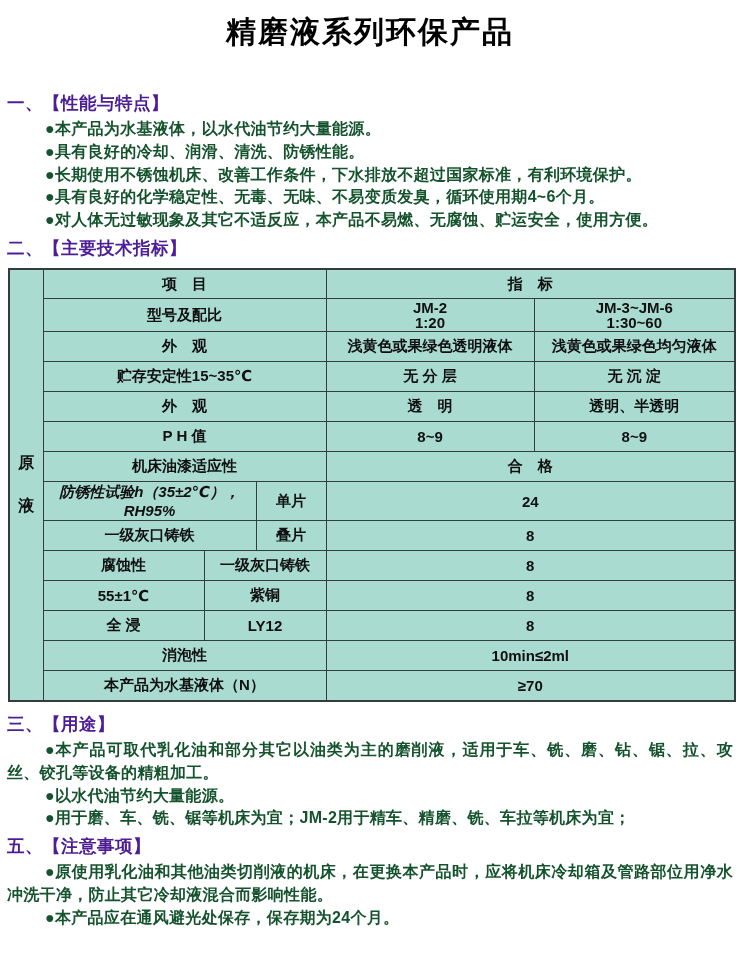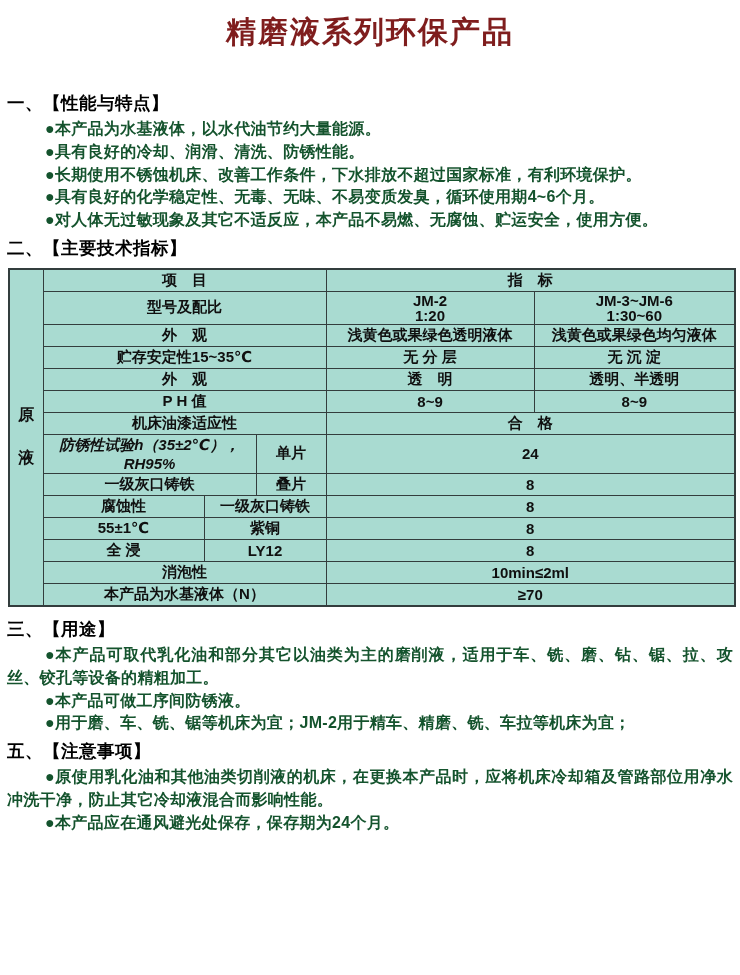--- a/index.html
+++ b/index.html
@@ -8,30 +8,30 @@
     font-family:"Liberation Sans","DejaVu Sans",sans-serif;
     color:#141414;
     font-weight:700;
     position:relative;
     height:975px;
     overflow:hidden;
   }
   .page { padding:12px 7px 0 7px; }
   .doc-title {
     text-align:center;
-    color:#7f1d1d;
+    color:#000000;
     font-size:30px;
     font-weight:700;
     letter-spacing:2px;
     margin-bottom:38px;
   }
   h2.sec-heading {
     font-size:17.5px;
     font-weight:700;
-    color:#000000;
+    color:#4c1d95;
     margin:4px 0 3px 0;
     letter-spacing:0.5px;
   }
   p.bullet {
     font-size:16px;
     line-height:22.8px;
     text-indent:38px;
     text-align:justify;
     color:#14532d;
     letter-spacing:0.3px;
@@ -44,21 +44,21 @@
     background:#a9dbd1;
     border:2px solid #333d3d;
   }
   table.spec td {
     border:1.5px solid #333d3d;
     text-align:center;
     vertical-align:middle;
     font-size:15px;
     font-weight:700;
     padding:1px 2px;
-    height:22px;
+    height:30px;
     color:#101010;
   }
   td.side-cell { width:34px; }
   .side-label { display:flex; flex-direction:column; align-items:center; gap:22px; font-size:16px; }
   td.small-label { font-size:12.5px; letter-spacing:0;font-style:italic; }
   td.two-line { height:32px; font-size:14px; line-height:15px; }
   .sec { margin-bottom:3px; }
 </style>
 </head>
 <body>
@@ -169,21 +169,21 @@
             <td colspan="2">≥70</td>
           </tr>
         </tbody>
       </table>
     </div>
   </div>
 
   <div class="sec">
     <h2 class="sec-heading">三、【用途】</h2>
     <p class="bullet">●本产品可取代乳化油和部分其它以油类为主的磨削液，适用于车、铣、磨、钻、锯、拉、攻丝、铰孔等设备的精粗加工。</p>
-    <p class="bullet">●本产品可做工序间防锈液。</p>
+    <p class="bullet">●以水代油节约大量能源。</p>
     <p class="bullet">●用于磨、车、铣、锯等机床为宜；JM-2用于精车、精磨、铣、车拉等机床为宜；</p>
   </div>
 
 
   <div class="sec">
     <h2 class="sec-heading">五、【注意事项】</h2>
     <p class="bullet">●原使用乳化油和其他油类切削液的机床，在更换本产品时，应将机床冷却箱及管路部位用净水冲洗干净，防止其它冷却液混合而影响性能。</p>
     <p class="bullet">●本产品应在通风避光处保存，保存期为24个月。</p>
 
   </div>

